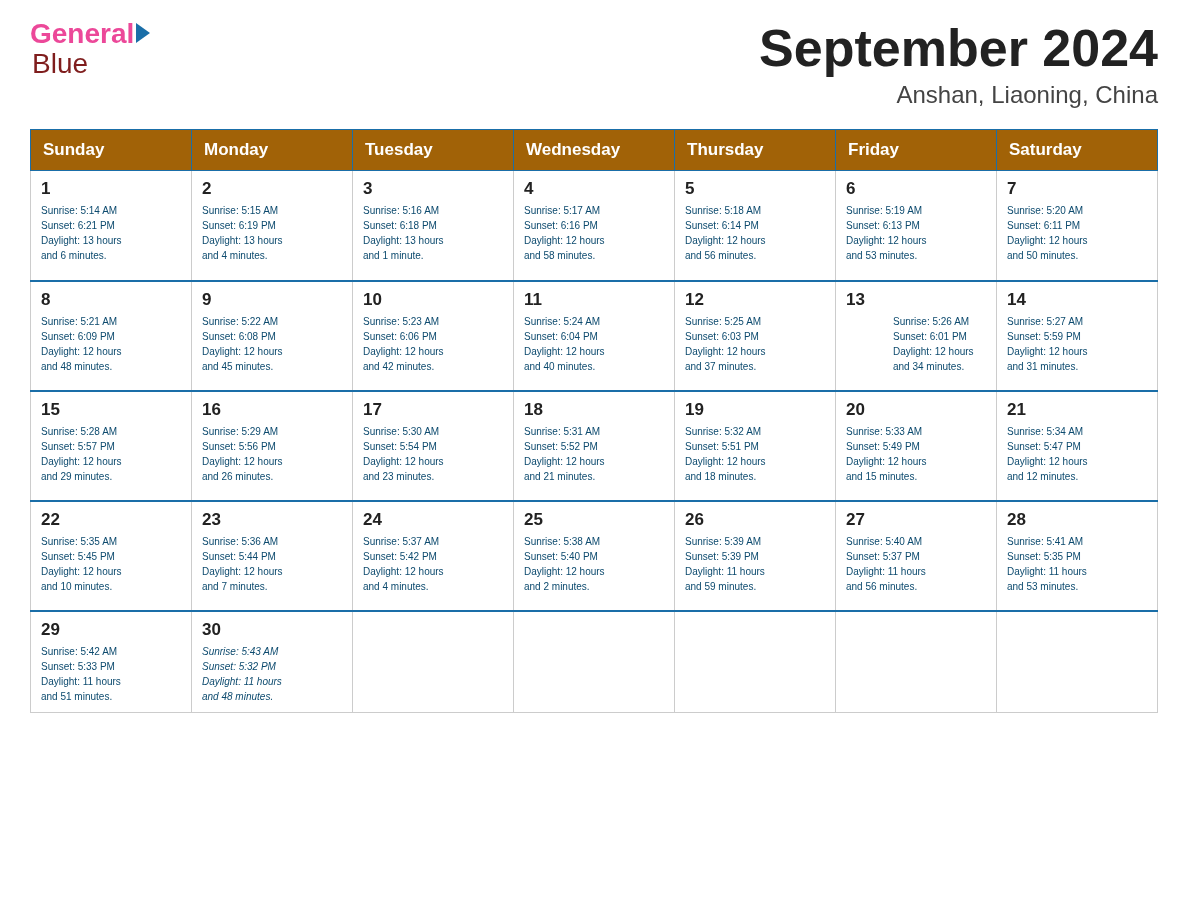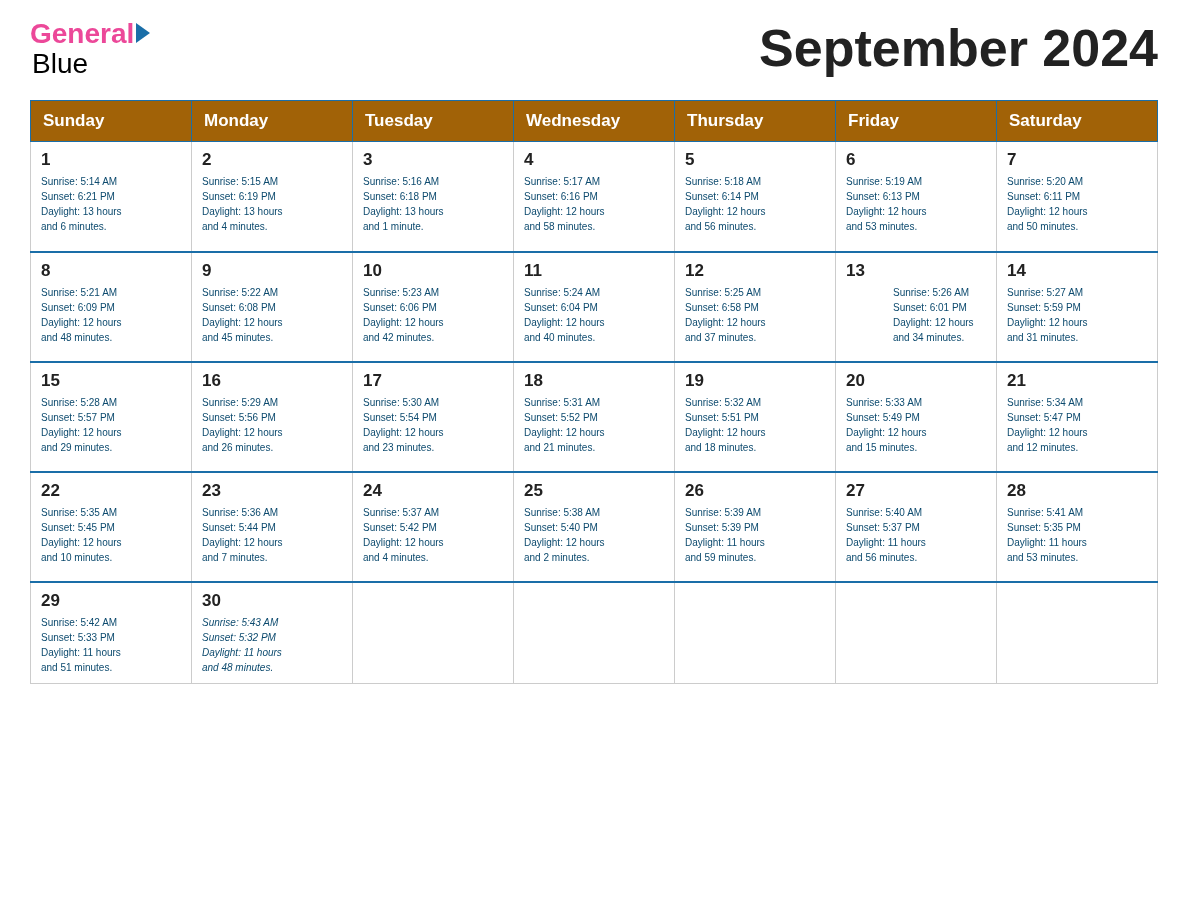--- a/index.html
+++ b/index.html
@@ -43,21 +43,21 @@
       width: 0;
       height: 0;
       border-left: 14px solid #1a6ea8;
       border-top: 10px solid transparent;
       border-bottom: 10px solid transparent;
       margin: 0 2px;
       vertical-align: middle;
     }
 
     .logo-blue {
-      color: #000000;
+      color: #7f1d1d;
       font-size: 28px;
     }
 
     .title-section {
       text-align: right;
     }
 
     .month-title {
       font-size: 52px;
       font-weight: bold;
@@ -127,20 +127,21 @@
     <div class="logo-text">
       <span class="logo-general">General</span>
       <span class="logo-arrow"></span>
     </div>
     <div style="margin-left: 2px;">
       <span class="logo-blue">Blue</span>
     </div>
   </div>
   <div class="title-section">
     <div class="month-title">September 2024</div>
+    <div class="location-title">Anshan, Liaoning, China</div>
   </div>
 </div>
 
 <table class="calendar-table">
   <thead>
     <tr>
     <th>Sunday</th>
         <th>Monday</th>
         <th>Tuesday</th>
         <th>Wednesday</th>
@@ -226,21 +227,21 @@
         <td>
           <div class="day-number">11</div>
           <div class="day-info" style="white-space: pre-line;">Sunrise: 5:24 AM
 Sunset: 6:04 PM
 Daylight: 12 hours
 and 40 minutes.</div>
         </td>
         <td>
           <div class="day-number">12</div>
           <div class="day-info" style="white-space: pre-line;">Sunrise: 5:25 AM
-Sunset: 6:58 PM
+Sunset: 6:03 PM
 Daylight: 12 hours
 and 37 minutes.</div>
         </td>
         <td>
           <div class="day-number">13</div>
           <div class="day-info" style="white-space: pre-line; margin-left: 47px;">Sunrise: 5:26 AM
 Sunset: 6:01 PM
 Daylight: 12 hours
 and 34 minutes.</div>
         </td>

